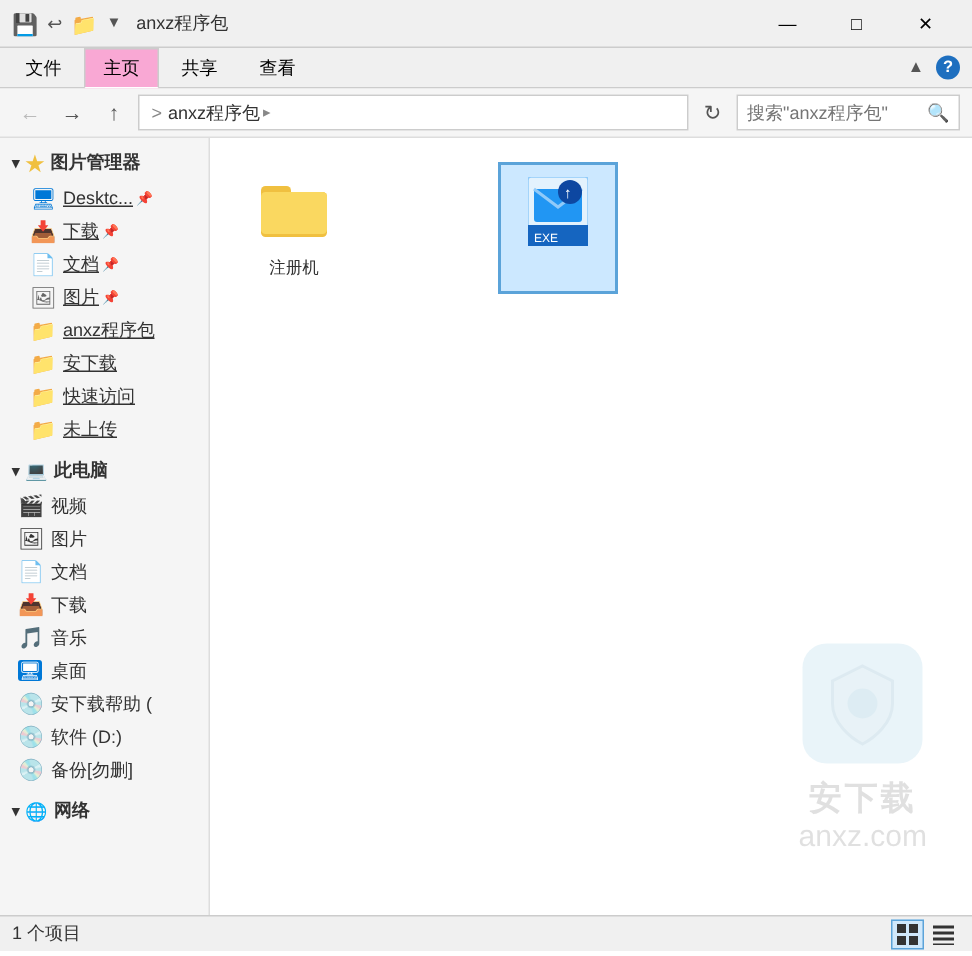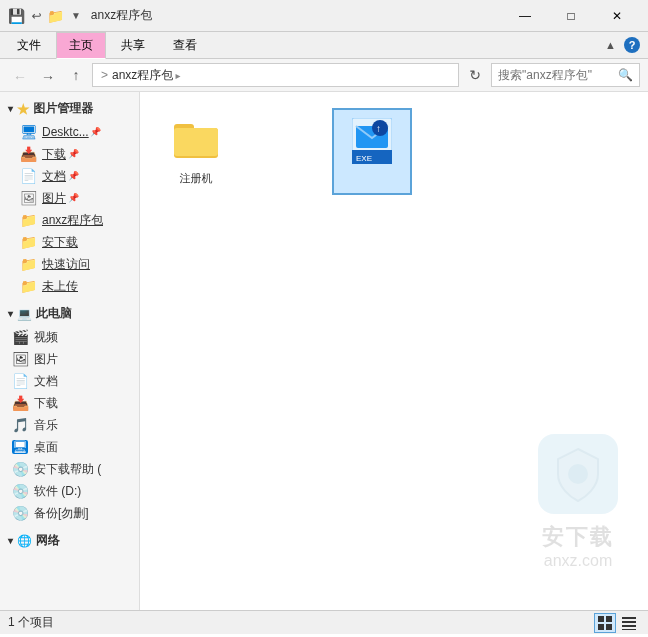--- a/index.html
+++ b/index.html
@@ -197,21 +197,21 @@
       background: #aad4e8;
       border-radius: 16px;
       display: flex;
       align-items: center;
       justify-content: center;
       font-size: 48px;
       color: #5599bb;
       margin-bottom: 8px;
     }
     .watermark-text1 { font-size: 22px; color: #888; font-weight: bold; letter-spacing: 2px; }
-    .watermark-text2 { font-size: 16px; color: #888; }
+    .watermark-text2 { font-size: 20px; color: #888; }
 
     
     .status-bar {
       height: 24px;
       background: #f0f0f0;
       border-top: 1px solid #ccc;
       display: flex;
       align-items: center;
       padding: 0 8px;
       justify-content: space-between;

